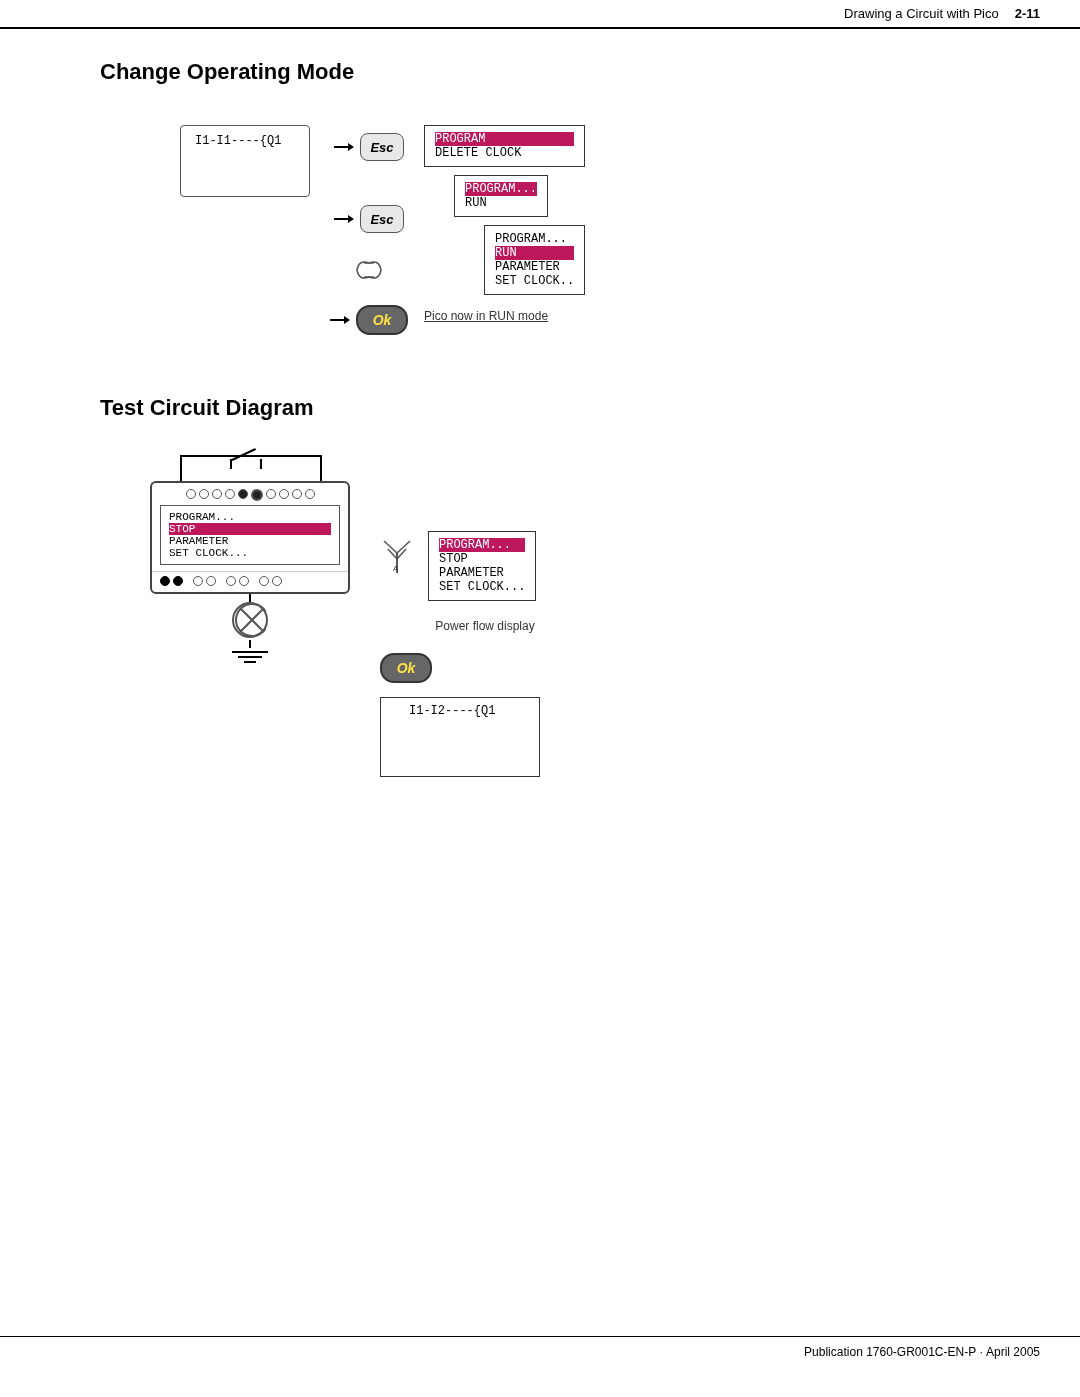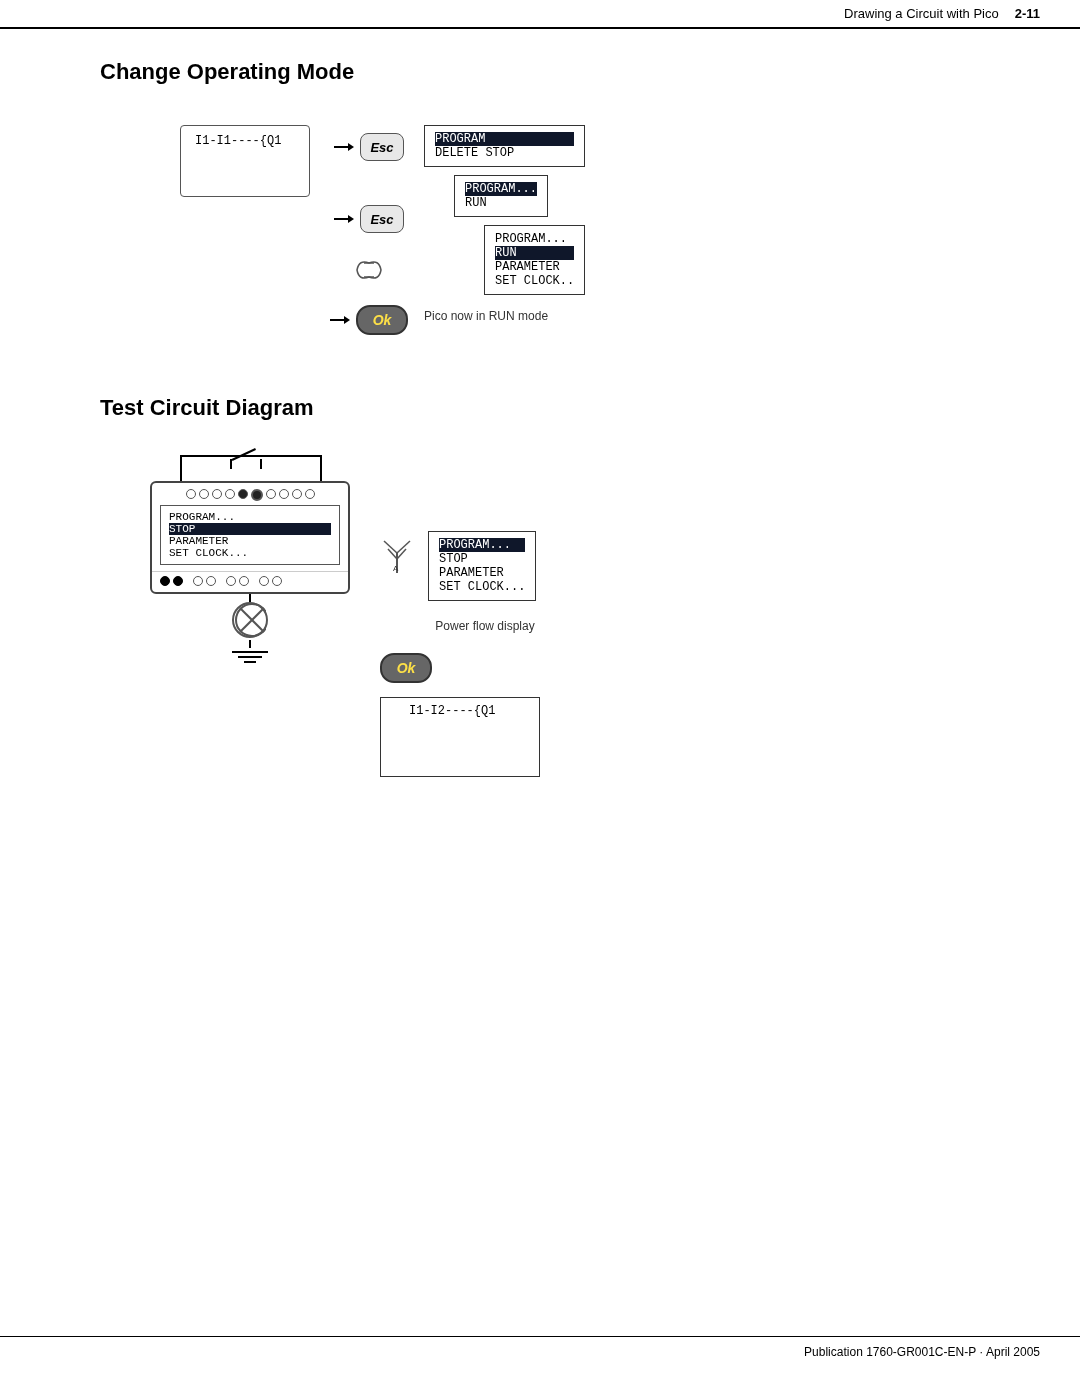--- a/index.html
+++ b/index.html
@@ -63,21 +63,21 @@
       border: 1.5px solid #333;
       background: #fff;
       font-family: 'Courier New', monospace;
       font-size: 12px;
       padding: 6px 10px;
       display: inline-block;
     }
 
     
     .lcd-highlight {
-      background: #0f172a;
+      background: #be185d;
       color: #fff;
       display: block;
     }
 
     
     .btn-esc {
       display: inline-flex;
       align-items: center;
       justify-content: center;
       width: 44px;
@@ -253,40 +253,40 @@
             <polygon points="14,2 20,6 14,10" fill="#000"></polygon>
           </svg>
           <div class="btn-ok">Ok</div>
         </div>
       </div>
 
       <div style="display:flex; flex-direction:column; gap:8px; padding-top:10px;">
 
         <div class="lcd-box" style="margin-left:0;">
           <span class="lcd-highlight">PROGRAM</span>
-          <span>DELETE STOP</span>
+          <span>DELETE CLOCK</span>
         </div>
 
         <div style="margin-left:30px;">
           <div class="lcd-box">
             <span class="lcd-highlight">PROGRAM...</span>
             <span>RUN</span>
           </div>
         </div>
 
         <div style="margin-left:60px;">
           <div class="lcd-box">
             <span style="display:block;">PROGRAM...</span>
             <span class="lcd-highlight">RUN</span>
             <span style="display:block;">PARAMETER</span>
             <span style="display:block;">SET CLOCK..</span>
           </div>
         </div>
 
-        <div class="caption" style="margin-left:0; margin-top:6px;">Pico now in RUN mode</div>
+        <div class="caption" style="margin-left:0; margin-top:6px;text-decoration:underline;">Pico now in RUN mode</div>
       </div>
 
     </div>
   </div>
 
   <div class="section2">
     <div class="section-title">Test Circuit Diagram</div>
 
     <div class="s2-diagram">
 

